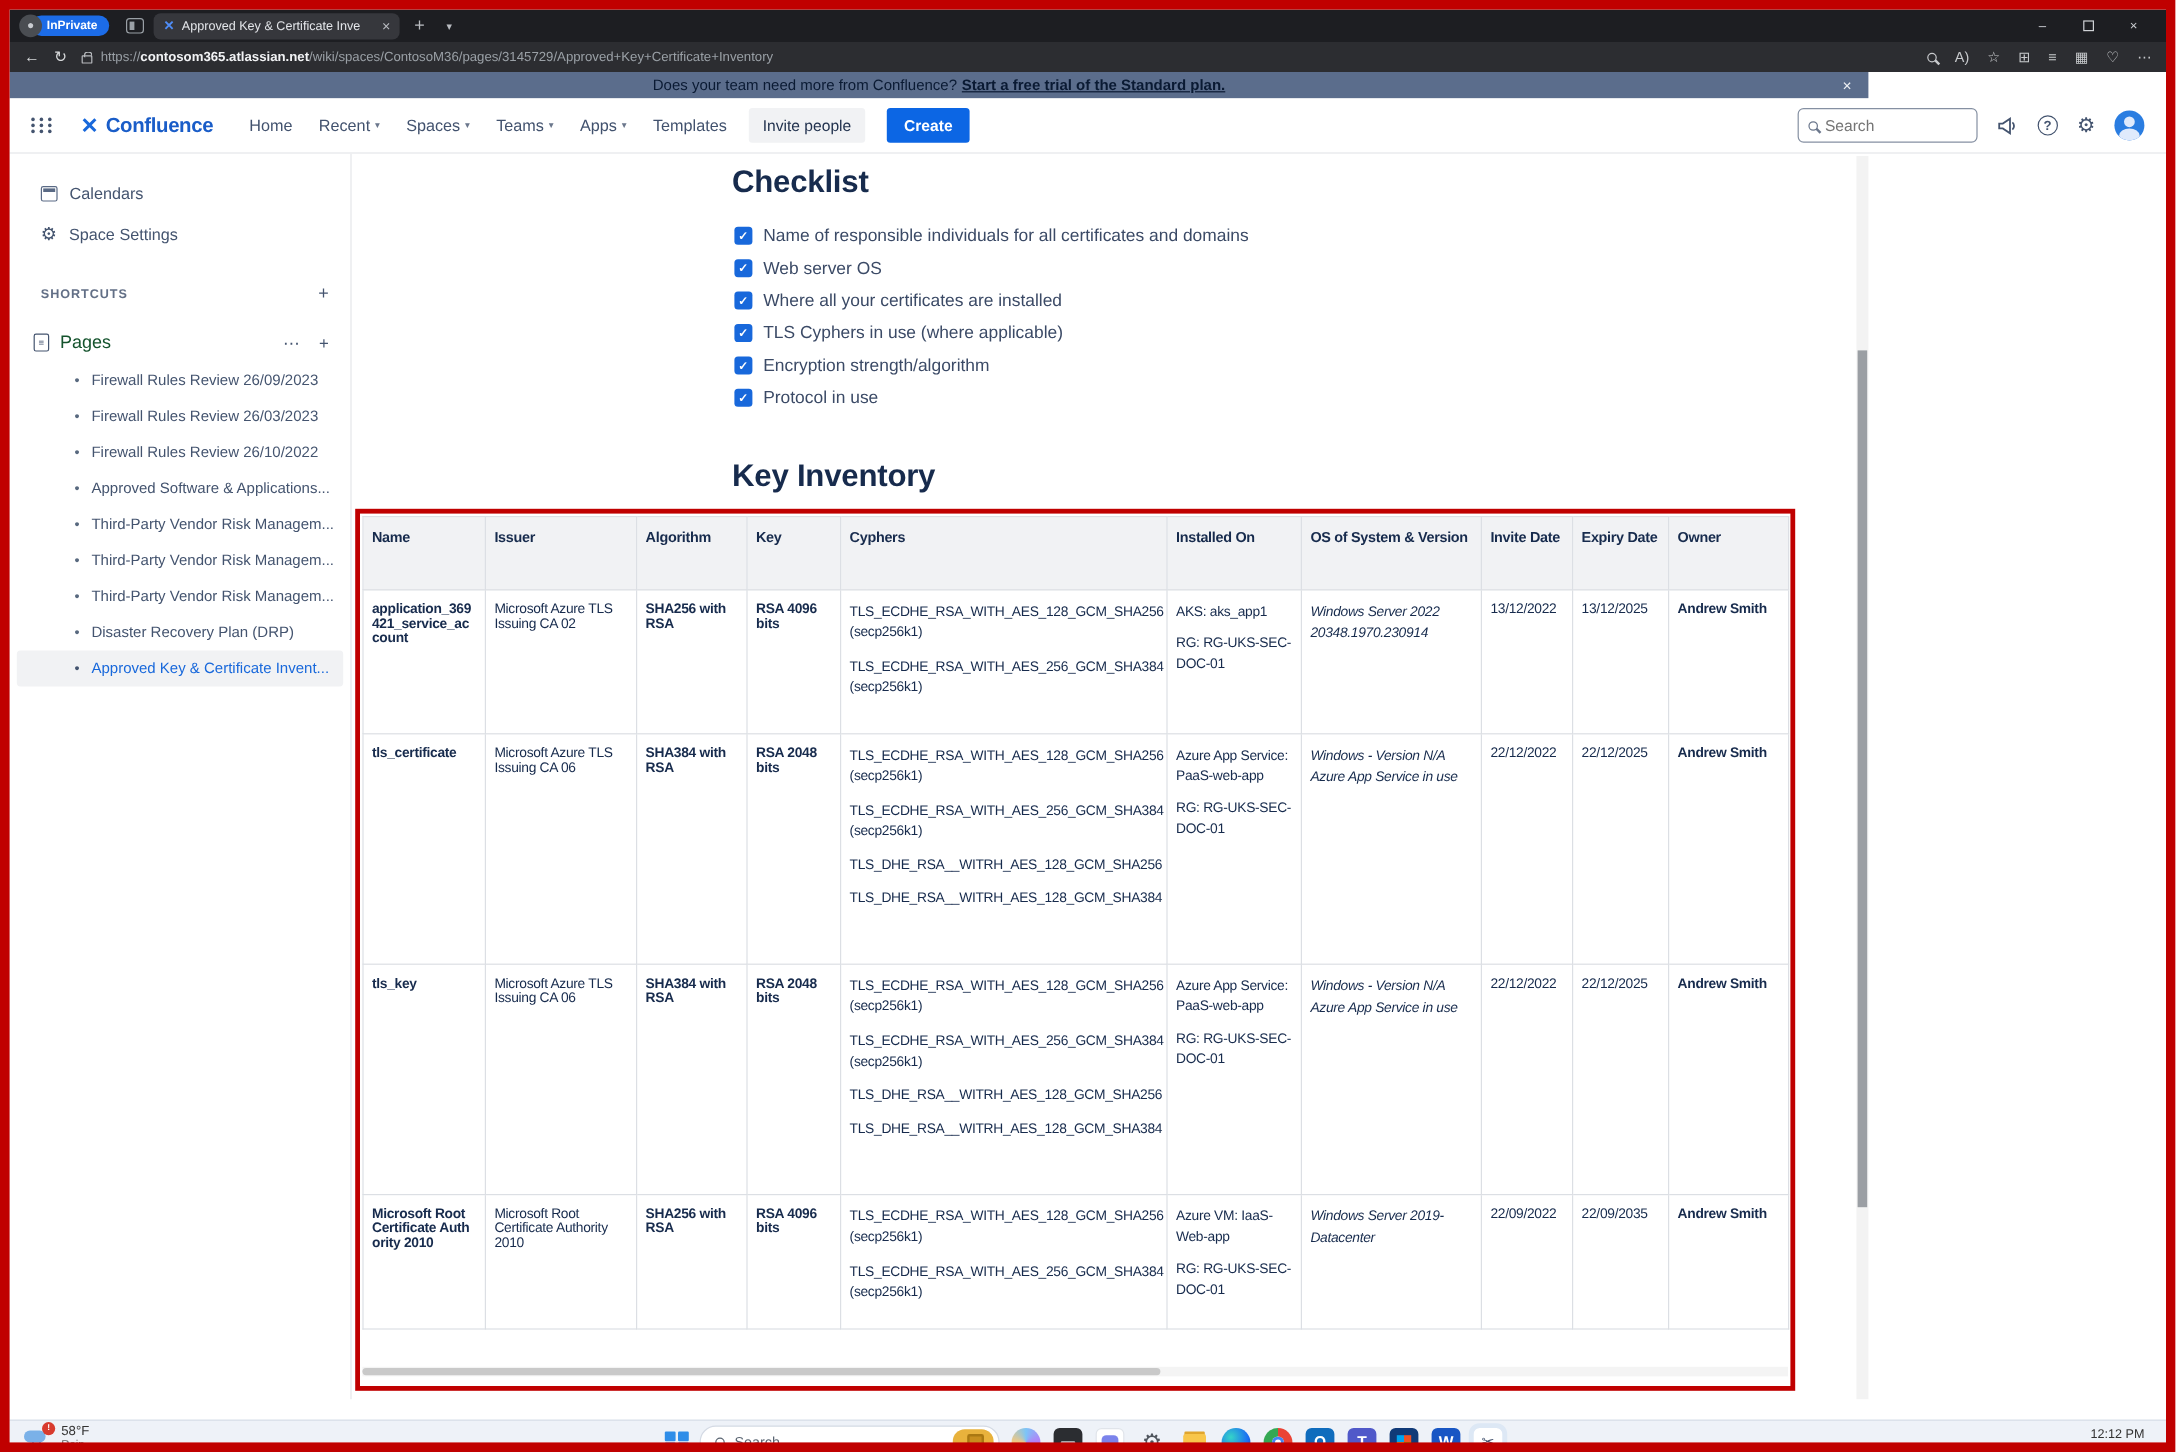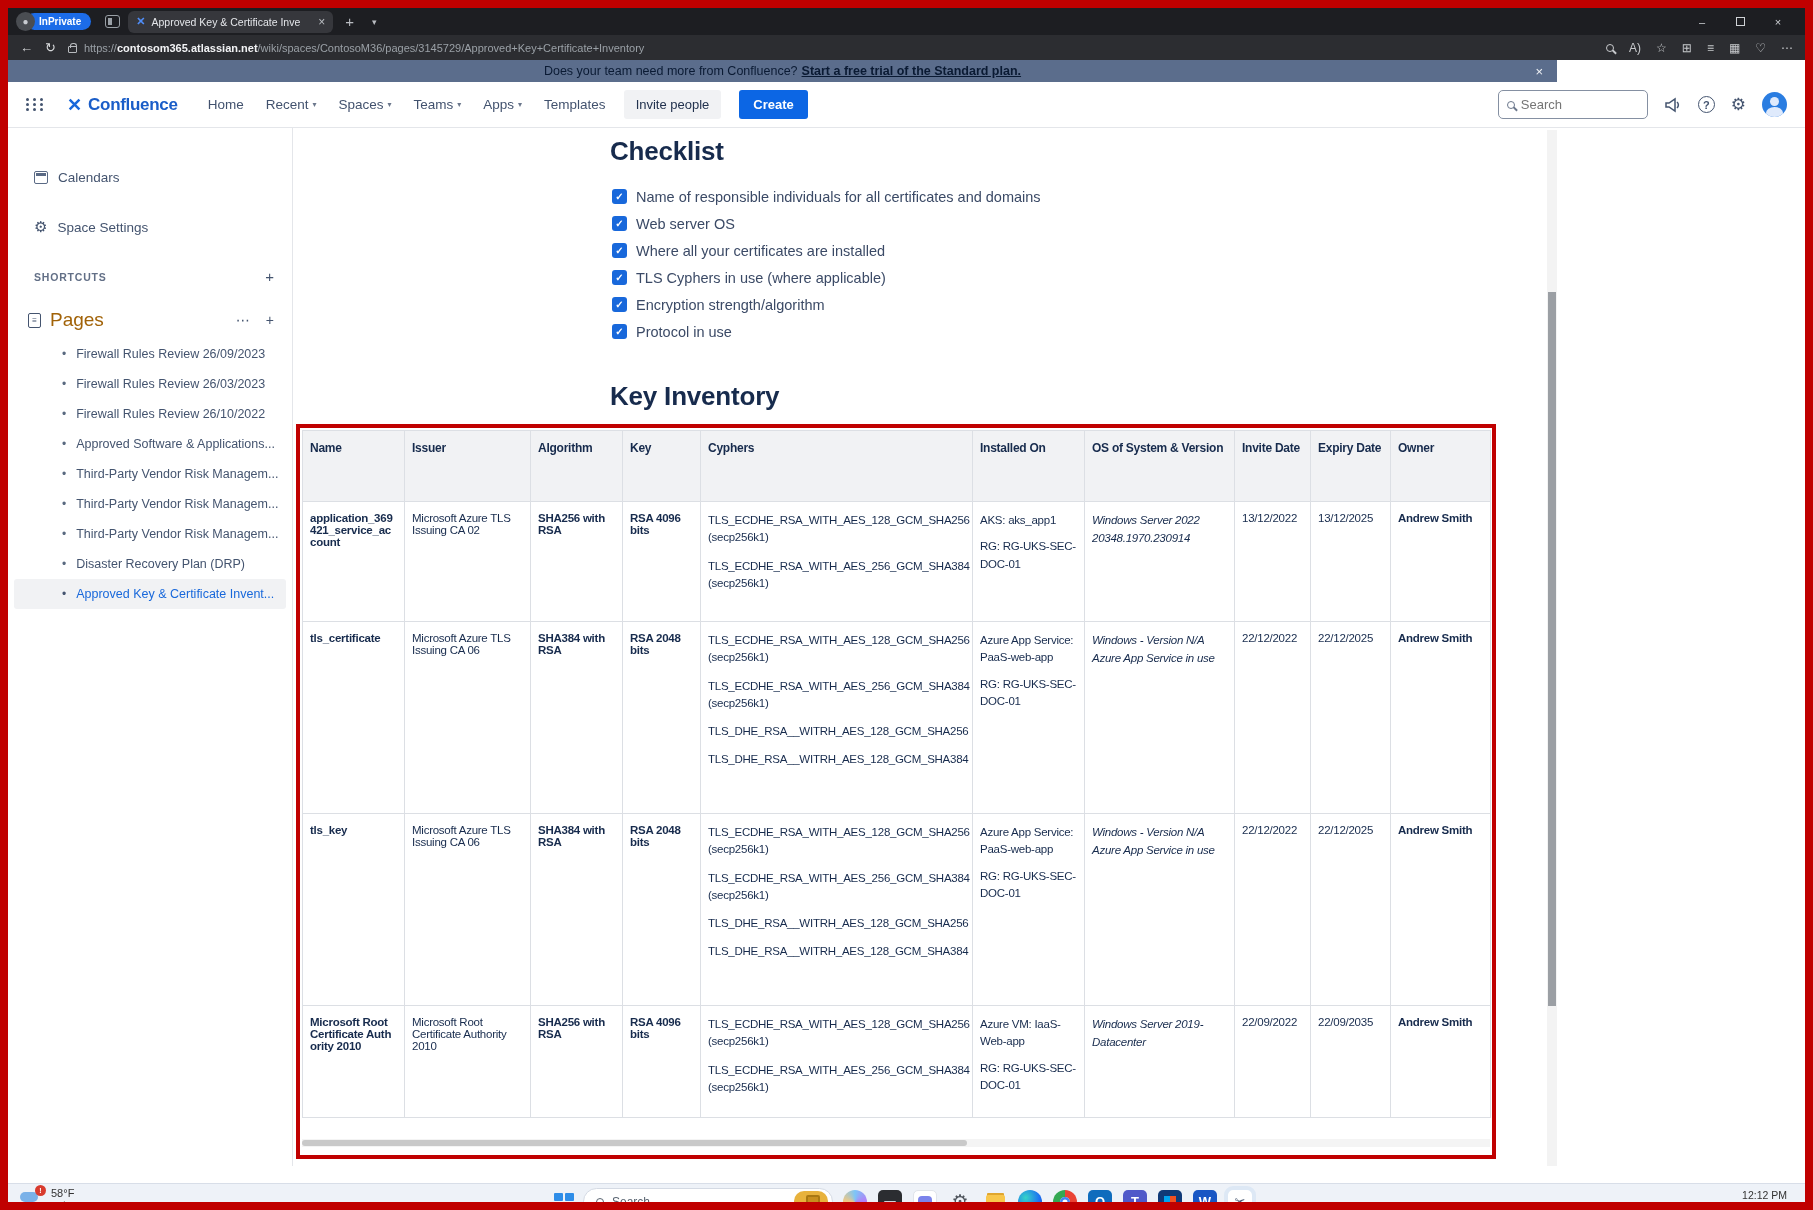--- a/index.html
+++ b/index.html
@@ -75,31 +75,31 @@
   .nav-avatar::after { content:""; position:absolute; left:4px; top:15px; width:17px; height:12px; border-radius:50%; background:#dfeafc; }
 
   
   .sidebar { position:absolute; left:8px; top:128px; width:285px; bottom:44px; background:#fff;
              border-right:1px solid #e4e6ea; padding-top:14px; z-index:4; }
   .space-row { display:flex; align-items:center; gap:10px; padding:0 0 0 24px; height:34px; }
   .space-icon { width:26px; height:26px; border-radius:7px; background:linear-gradient(140deg,#9a7ff0,#6a4fd8); position:relative; }
   .space-icon::before { content:""; position:absolute; left:5px; top:6px; width:14px; height:14px; border-radius:50%; background:#fff; }
   .space-icon::after { content:""; position:absolute; left:12px; top:9px; width:7px; height:7px; border-radius:50% 50% 50% 0; background:#f0a030; }
   .space-name { font-size:13.5px; font-weight:bold; color:#172b4d; }
-  .side-row { display:flex; align-items:center; gap:10px; padding-left:26px; height:30px; margin-top:20px; }
+  .side-row { display:flex; align-items:center; gap:10px; padding-left:26px; height:30px; margin-top:4px; }
   .side-label { font-size:13.5px; color:#44546f; }
   .cal-icon { width:14px; height:13px; border:1.6px solid #5a6a85; border-radius:2px; position:relative; }
   .cal-icon::before { content:""; position:absolute; left:1px; right:1px; top:1px; height:3px; background:#5a6a85; }
   .shortcuts-row { display:flex; align-items:center; margin:26px 18px 0 26px; }
   .shortcuts-label { font-size:10.5px; font-weight:bold; letter-spacing:0.8px; color:#626f86; }
   .plus-glyph { margin-left:auto; color:#44546f; font-size:15px; }
   .pages-row { display:flex; align-items:center; margin:24px 18px 0 20px; gap:9px; }
   .page-icon { width:13px; height:15px; border:1.6px solid #44546f; border-radius:2px; display:flex;
                align-items:center; justify-content:center; font-size:8px; color:#44546f; }
-  .pages-label { font-size:19px; color:#a16207; }
+  .pages-label { font-size:15px; color:#14532d; }
   .pages-actions { margin-left:auto; display:flex; gap:16px; color:#44546f; font-size:14px; }
   .pages-list { margin-top:8px; }
   .page-item { display:flex; align-items:center; gap:10px; padding-left:48px; height:30px;
                font-size:12.5px; color:#44546f; margin:0 6px; border-radius:3px; }
   .page-item .bullet { color:#58697f; font-size:12px; }
   .page-item.selected { background:#f1f2f4; color:#1868db; }
   .page-item.selected .bullet { color:#44546f; }
 
   
   .main { position:absolute; left:294px; top:128px; right:8px; bottom:44px; background:#fff; overflow:hidden; z-index:3; }
@@ -109,21 +109,21 @@
   .check-item { display:flex; align-items:center; gap:9px; height:27px; font-size:14.5px; color:#3b4a66; }
   .checkbox { width:15px; height:15px; border-radius:3px; background:#1868db; color:#fff; font-size:10px;
               font-weight:bold; display:flex; align-items:center; justify-content:center; flex:0 0 auto; }
   #inventory-title { margin:36px 0 0 316px; }
 
   .table-frame { margin:12px 0 0 2px; width:1200px; height:735px; border:4px solid #c00000;
                  position:relative; padding:2px; }
   table.inv { border-collapse:collapse; table-layout:fixed; width:1188px; font-size:11.5px;
               color:#172b4d; letter-spacing:-0.25px; }
   table.inv th, table.inv td { border:1px solid #dcdfe4; vertical-align:top; padding:10px 7px; text-align:left; }
-  table.inv th { background:#f1f2f4; font-size:12px; font-weight:bold; height:71px;margin-top:14px; }
+  table.inv th { background:#f1f2f4; font-size:12px; font-weight:bold; height:61px;margin-top:14px; }
   table.inv th.nowrap { white-space:nowrap; }
   td.c-name { font-weight:bold; word-break:break-all; }
   td.c-algo, td.c-key, td.c-owner { font-weight:bold; }
   td.c-issue, td.c-expiry { word-break:break-all; }
   td.c-os { font-style:italic; }
   .cy-group { margin-bottom:11px; line-height:1.55; }
   .inst-line { margin-bottom:9px; line-height:1.5; }
   .inst-line b { font-weight:normal; }
   .os-line { line-height:1.55; }
   .cell-line { line-height:1.5; }

